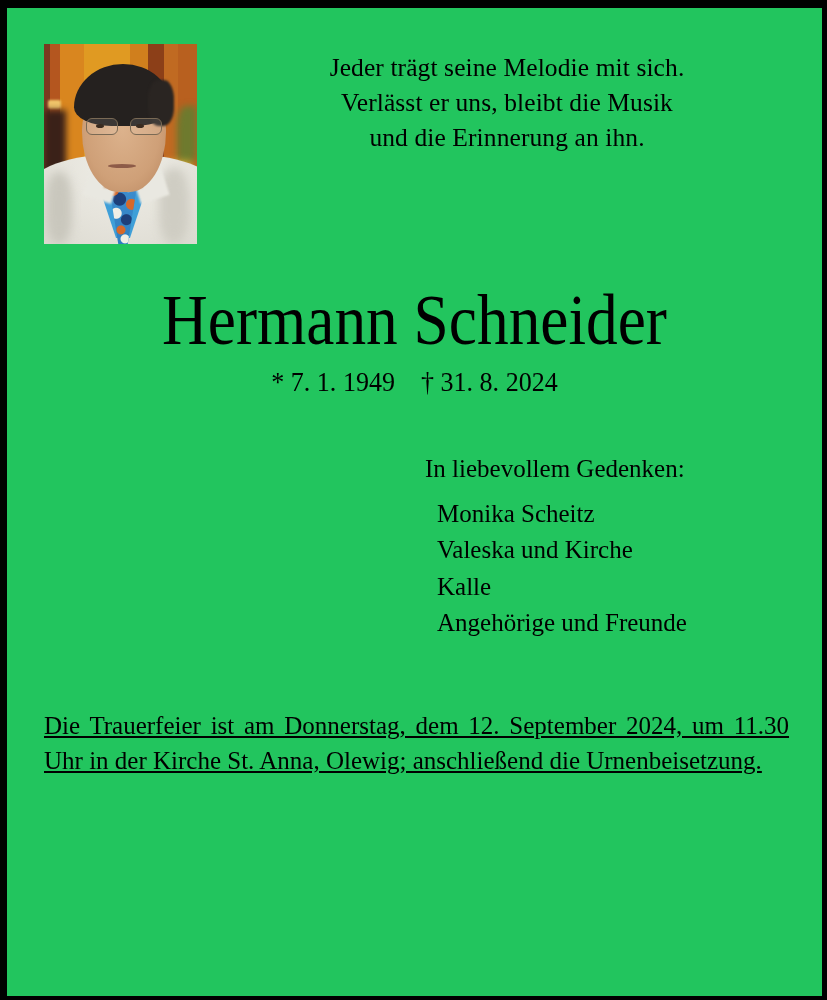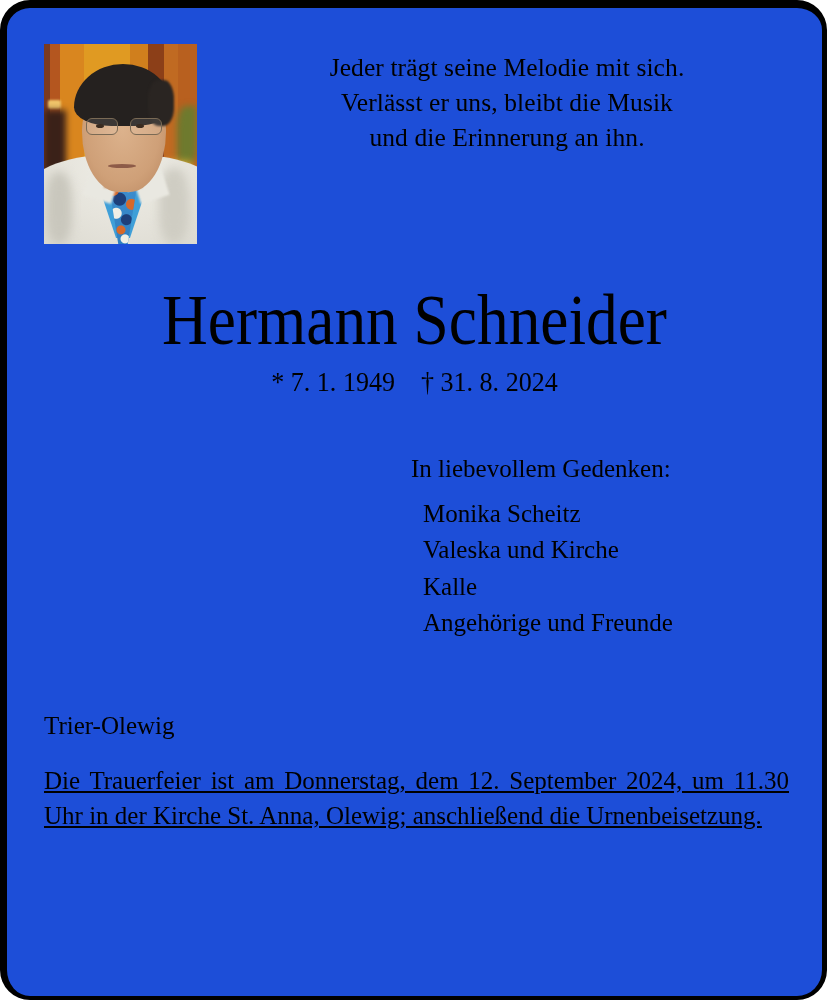--- a/index.html
+++ b/index.html
@@ -13,26 +13,25 @@
     font-family: "Liberation Serif", "DejaVu Serif", serif;
     color: #000000;
     overflow: hidden;
   }
 
   .notice {
     position: relative;
     box-sizing: border-box;
     width: 827px;
     height: 1000px;
-    background: #1d4ed8;
+    background: #22c55e;
     border-top: 8px solid #000000;
     border-left: 7px solid #000000;
     border-right: 5px solid #000000;
     border-bottom: 4px solid #000000;
-    border-radius: 30px;
   }
 
   .inner {
     position: relative;
     width: 100%;
     height: 100%;
   }
 
   
   .top-area {
@@ -302,21 +301,21 @@
     line-height: 34px;
     transform: scaleX(0.93);
     transform-origin: center center;
     white-space: nowrap;
   }
   .dates .sep { display: inline-block; width: 14px; }
 
   
   .mourners {
     position: absolute;
-    left: 404px;
+    left: 418px;
     top: 443px;
     width: 390px;
     font-size: 25px;
     line-height: 36.5px;
   }
   .mourners-heading {
     display: block;
     margin-bottom: 8px;
     white-space: nowrap;
   }
@@ -402,18 +401,17 @@
       <span class="mourners-heading">In liebevollem Gedenken:</span>
       <span class="mourners-list">
         <span class="mourner">Monika Scheitz</span>
         <span class="mourner">Valeska und Kirche</span>
         <span class="mourner">Kalle</span>
         <span class="mourner">Angehörige und Freunde</span>
       </span>
     </div>
 
     <div class="bottom">
-      <span class="place">Trier-Olewig</span>
       <span class="service">Die Trauerfeier ist am Donnerstag, dem 12. September 2024, um 11.30 Uhr in der Kirche St. Anna, Olewig; anschließend die Urnenbeisetzung.</span>
     </div>
 
   </div>
 </div>
 
 </body></html>

